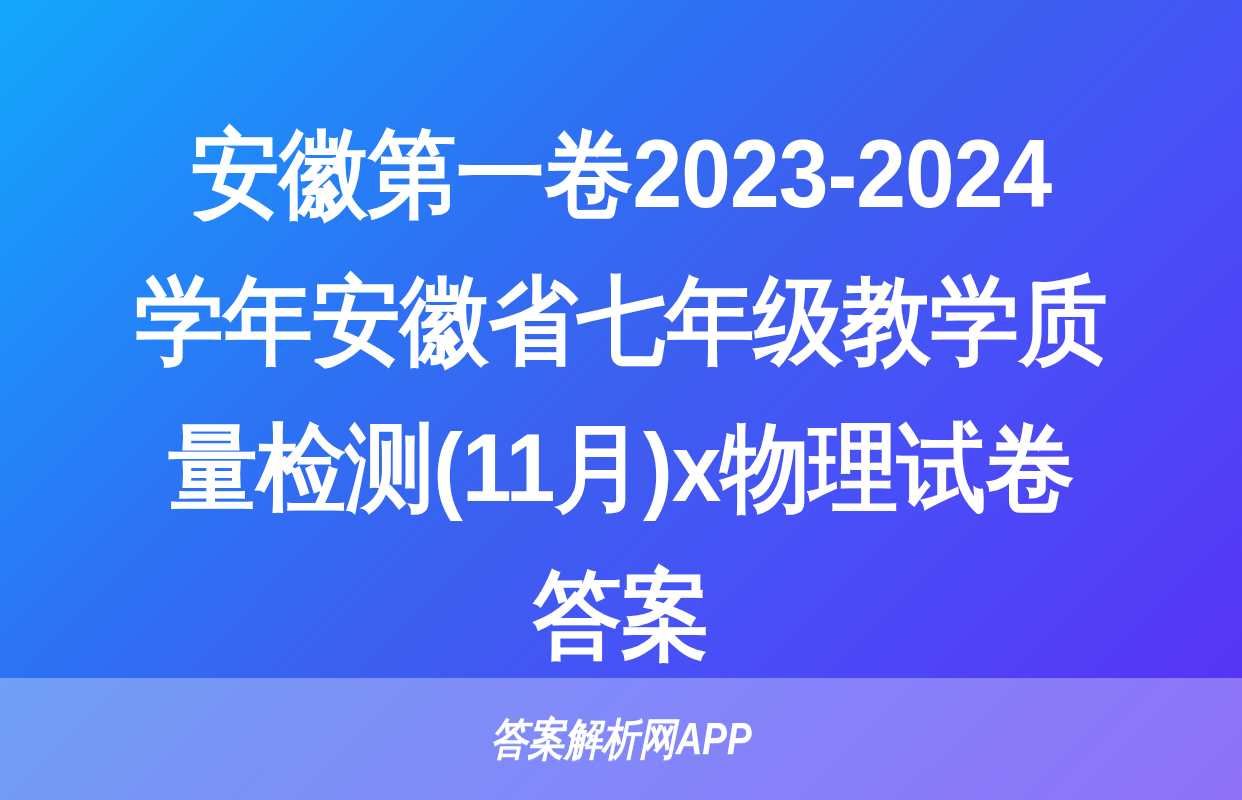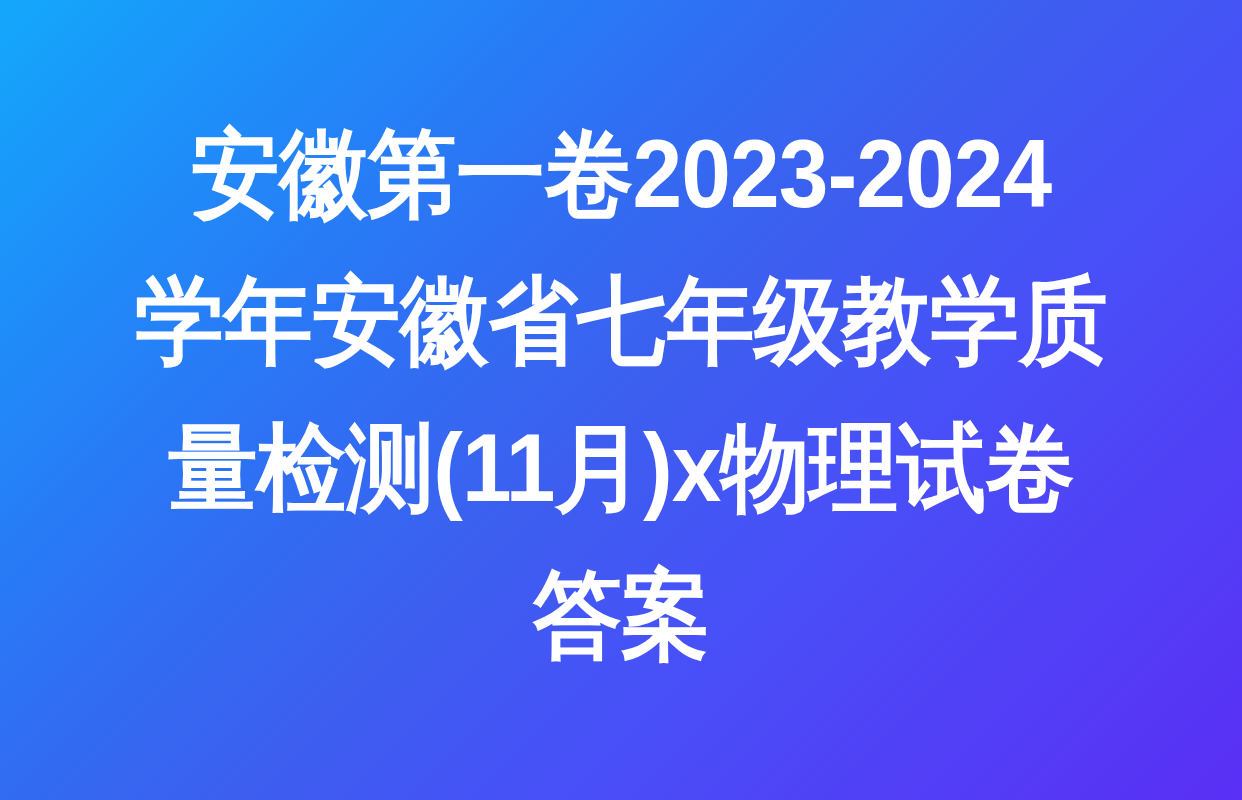--- a/index.html
+++ b/index.html
@@ -81,14 +81,17 @@
 
 <div id="poster">
 
   <div id="title-block">
     <span class="title-line">安徽第一卷2023-2024</span>
     <span class="title-line">学年安徽省七年级教学质</span>
     <span class="title-line">量检测(11月)x物理试卷</span>
     <span class="title-line">答案</span>
   </div>
 
+  <div id="watermark-bar">
+    <span id="watermark-text">答案解析网APP</span>
+  </div>
 
 </div>
 
 </body></html>

